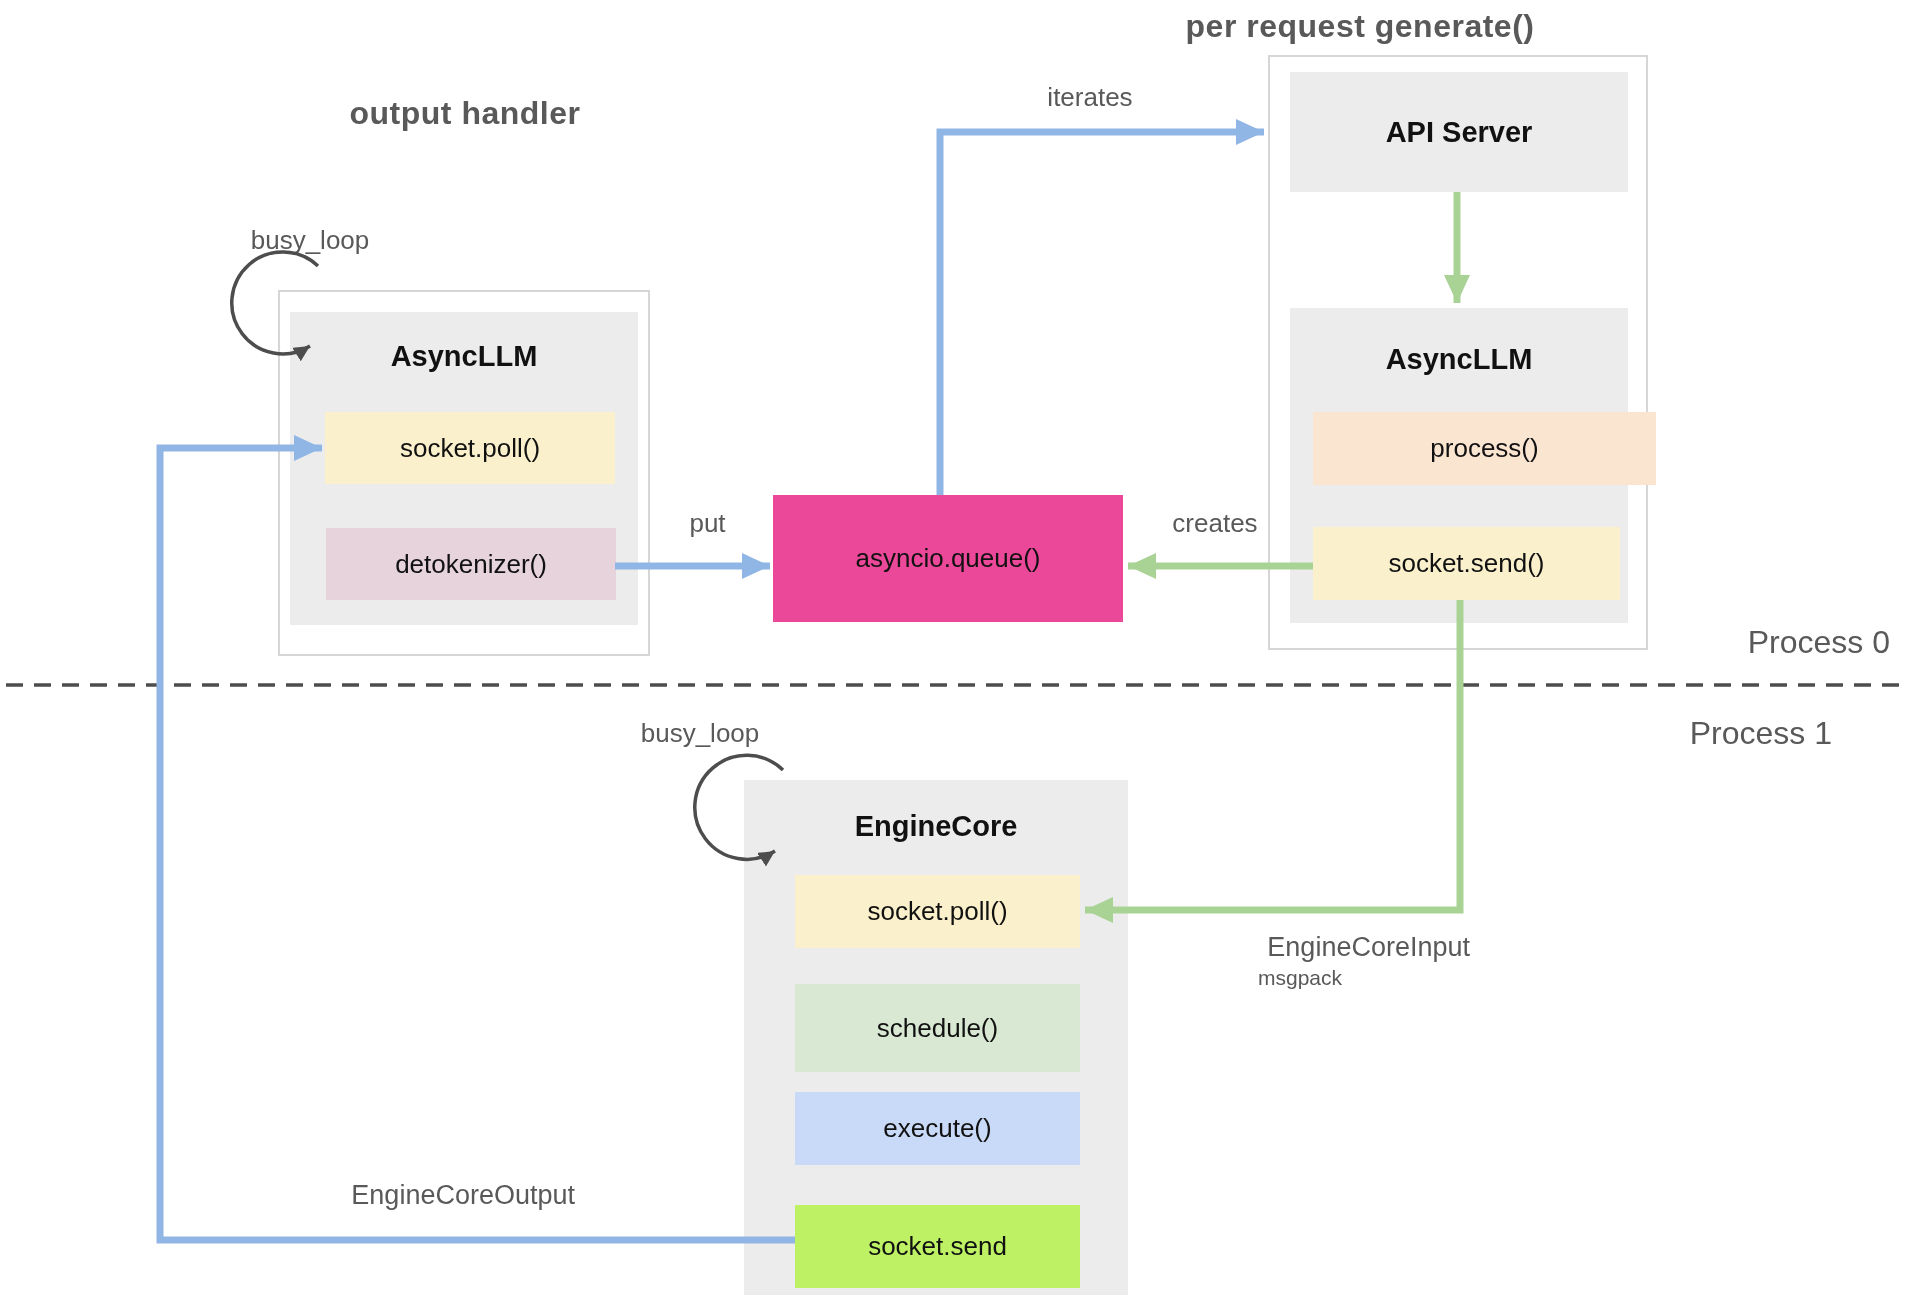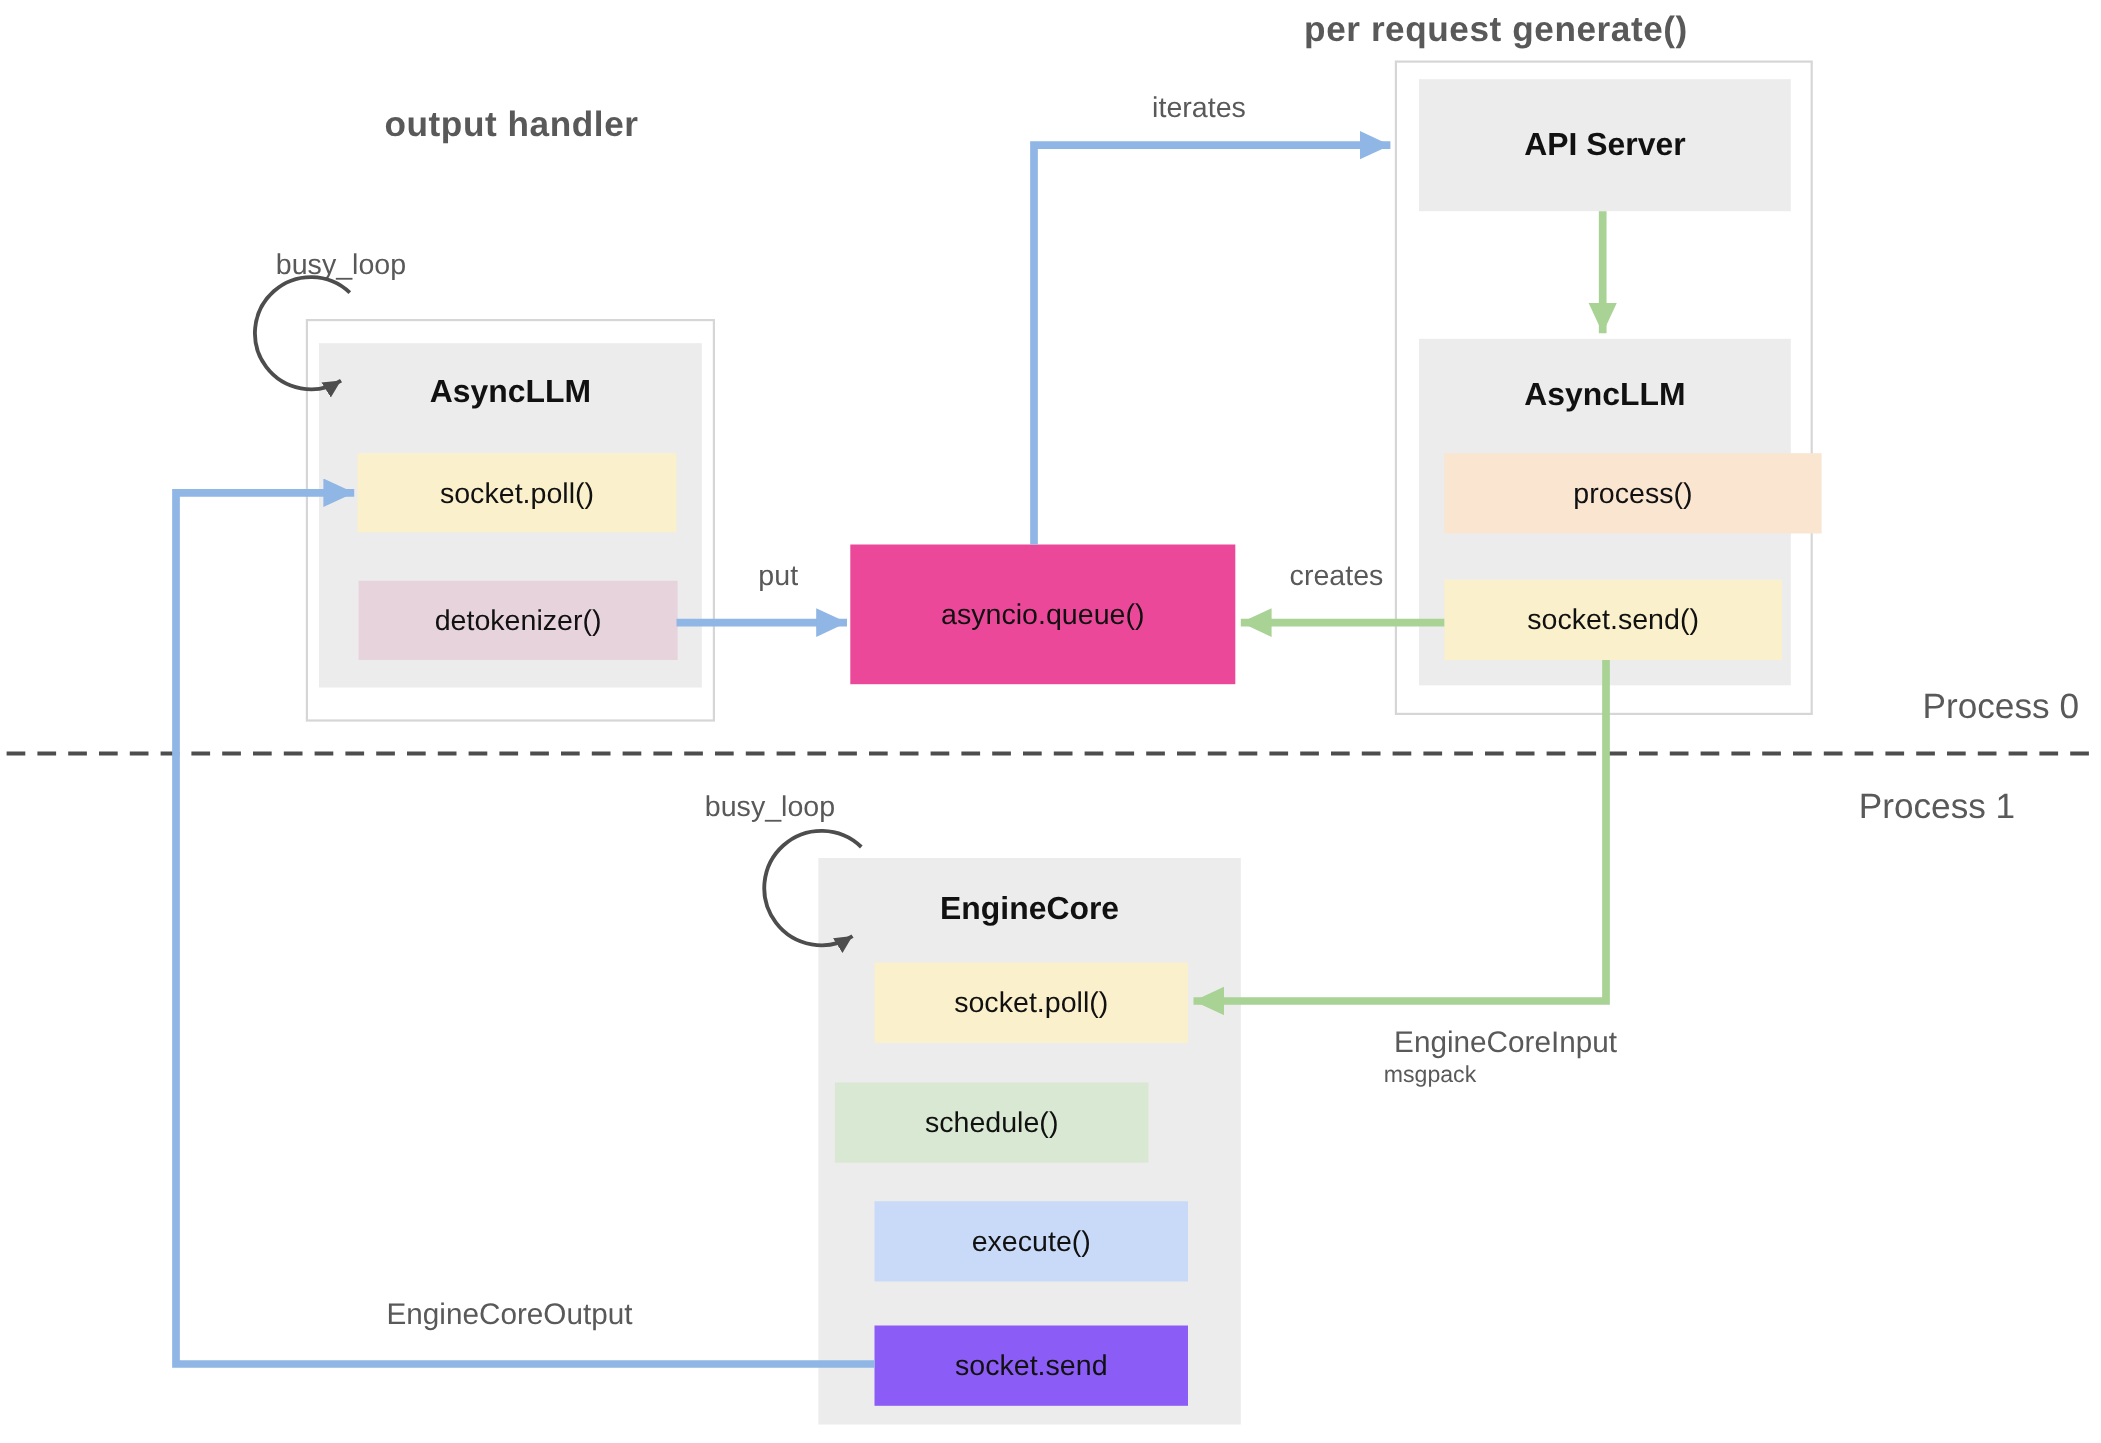--- a/index.html
+++ b/index.html
@@ -90,25 +90,25 @@
   <div class="abs proc-label" style="left:1592px;top:715px;width:240px;">Process 1</div>
 
   <div class="abs small-label" style="left:600px;top:718px;width:200px;">busy_loop</div>
 
   <div class="abs group-box" style="left:744px;top:780px;width:384px;height:515px;"></div>
 
   <div class="abs group-title" style="left:744px;top:810px;width:384px;">EngineCore</div>
 
   <div class="abs method-box" style="left: 795px; top: 875px; width: 285px; height: 73px; background: rgb(250, 240, 203);">socket.poll()</div>
 
-  <div class="abs method-box" style="left: 759px; top: 984px; width: 285px; height: 73px; background: rgb(217, 232, 210);">schedule()</div>
+  <div class="abs method-box" style="left: 795px; top: 984px; width: 285px; height: 88px; background: rgb(217, 232, 210);">schedule()</div>
 
   <div class="abs method-box" style="left: 795px; top: 1092px; width: 285px; height: 73px; background: rgb(201, 218, 248);">execute()</div>
 
-  <div class="abs method-box" style="left: 795px; top: 1205px; width: 285px; height: 73px; background: #8b5cf6;">socket.send</div>
+  <div class="abs method-box" style="left: 795px; top: 1205px; width: 285px; height: 83px; background: #bef264;">socket.send</div>
 
   <div class="abs io-label" style="left:1130px;top:932px;width:340px;">EngineCoreInput</div>
 
   <div class="abs io-sublabel" style="left:1200px;top:966px;width:200px;">msgpack</div>
 
   <div class="abs io-label" style="left:265px;top:1180px;width:310px;">EngineCoreOutput</div>
 
   <svg class="overlay" width="1910" height="1312" viewBox="0 0 1910 1312">
     <defs>
       <marker id="ab" markerUnits="userSpaceOnUse" markerWidth="34" markerHeight="30" refX="28" refY="13" orient="auto">

